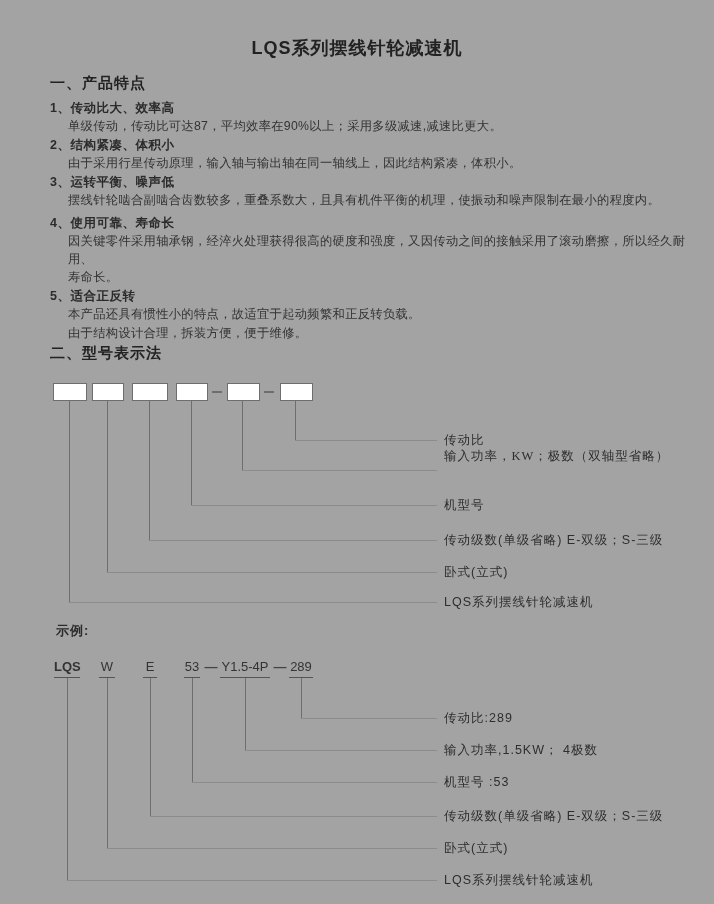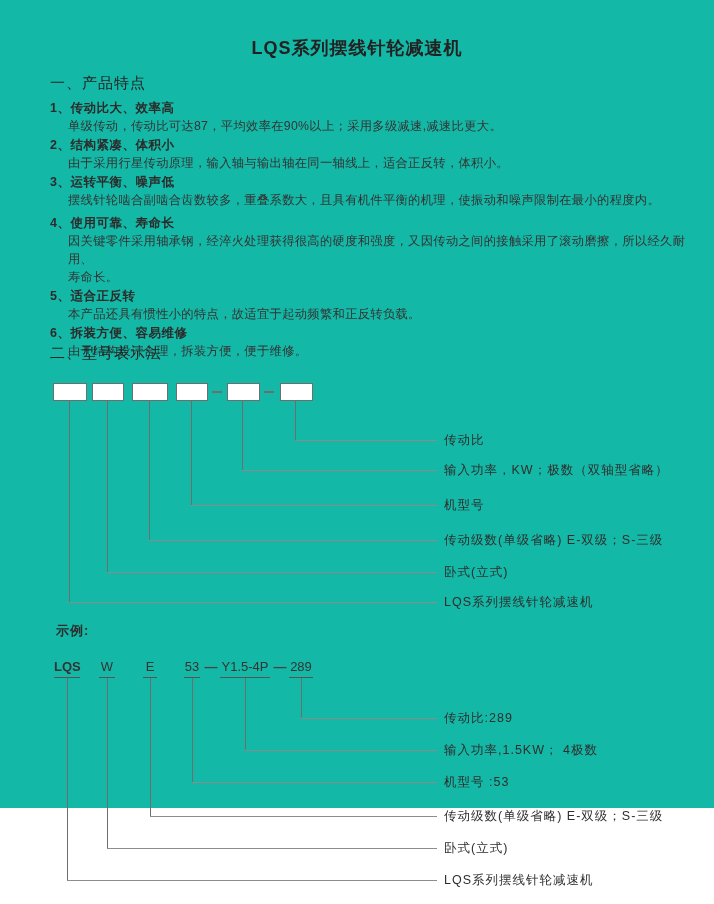--- a/index.html
+++ b/index.html
@@ -2,30 +2,30 @@
 <html><head>
 <meta charset="utf-8">
 <style>
   * { margin:0; padding:0; box-sizing:border-box; }
   html,body { width:714px; height:904px; }
   body {
     font-family:"Liberation Sans","DejaVu Sans",sans-serif;
     background:#ffffff; color:#2e2e2e;
     position:relative; overflow:hidden;
   }
-  .page { position:relative; width:714px; height:808px; background:#14b8a6; }
+  .page { position:relative; width:714px; height:904px; background:#a3a3a3; }
 
   .title {
     position:absolute; top:36px; left:0; width:100%;
     text-align:center; font-size:18px; font-weight:700;
     letter-spacing:1px; color:#222;
   }
 
   .sec1 { position:absolute; top:74px; left:50px; right:8px; }
-  .sec-heading { font-size:15px; font-weight:400; color:#222; letter-spacing:1px; }
+  .sec-heading { font-size:15px; font-weight:700; color:#222; letter-spacing:1px; }
   .sec1 .sec-heading { margin-bottom:6px; }
   .feature { margin-top:1px; }
   .feature-title { font-size:12.5px; font-weight:700; line-height:18px; color:#2b2b2b; letter-spacing:0.5px; }
   .feature-body { font-size:12.3px; line-height:18px; color:#333; padding-left:18px; letter-spacing:0.3px; }
   .feature.gap { margin-top:5px; }
 
   .sec2-heading { position:absolute; top:344px; left:50px; }
 
   .layer { position:absolute; inset:0; }
 
@@ -67,41 +67,40 @@
   <div class="sec1">
     <h2 class="sec-heading">一、产品特点</h2>
 
     <div class="feature">
       <div class="feature-title"><span>1、</span><span>传动比大、效率高</span></div>
       <div class="feature-body">单级传动，传动比可达87，平均效率在90%以上；采用多级减速,减速比更大。</div>
     </div>
 
     <div class="feature">
       <div class="feature-title"><span>2、</span><span>结构紧凑、体积小</span></div>
-      <div class="feature-body">由于采用行星传动原理，输入轴与输出轴在同一轴线上，适合正反转，体积小。</div>
+      <div class="feature-body">由于采用行星传动原理，输入轴与输出轴在同一轴线上，因此结构紧凑，体积小。</div>
     </div>
 
     <div class="feature">
       <div class="feature-title"><span>3、</span><span>运转平衡、噪声低</span></div>
       <div class="feature-body">摆线针轮啮合副啮合齿数较多，重叠系数大，且具有机件平衡的机理，使振动和噪声限制在最小的程度内。</div>
     </div>
 
     <div class="feature gap">
       <div class="feature-title"><span>4、</span><span>使用可靠、寿命长</span></div>
       <div class="feature-body">因关键零件采用轴承钢，经淬火处理获得很高的硬度和强度，又因传动之间的接触采用了滚动磨擦，所以经久耐用、</div>
       <div class="feature-body">寿命长。</div>
     </div>
 
     <div class="feature">
       <div class="feature-title"><span>5、</span><span>适合正反转</span></div>
       <div class="feature-body">本产品还具有惯性小的特点，故适宜于起动频繁和正反转负载。</div>
     </div>
 
     <div class="feature">
-      <div class="feature-title"><span>6、</span><span>拆装方便、容易维修</span></div>
       <div class="feature-body">由于结构设计合理，拆装方便，便于维修。</div>
     </div>
   </div>
 
   <h2 class="sec-heading sec2-heading">二、型号表示法</h2>
 
   <div class="layer">
 
     <div class="mbox" style="left:53px;width:34px;"></div>
     <div class="mbox" style="left:92px;width:32px;"></div>
@@ -120,21 +119,21 @@
     <div class="vline" style="left:295px;top:401px;height:39px;"></div>
 
     <div class="hline" style="left:295px;top:440px;width:142px;"></div>
     <div class="hline" style="left:242px;top:470px;width:195px;"></div>
     <div class="hline" style="left:191px;top:505px;width:246px;"></div>
     <div class="hline" style="left:149px;top:540px;width:288px;"></div>
     <div class="hline" style="left:107px;top:572px;width:330px;"></div>
     <div class="hline" style="left:69px;top:602px;width:368px;"></div>
 
     <div class="dlabel" style="top:432px;">传动比</div>
-    <div class="dlabel" style="top:462px;">输入功率，KW；极数（双轴型省略）</div>
+    <div class="dlabel" style="top:448px;font-family:Liberation Serif, serif;">输入功率，KW；极数（双轴型省略）</div>
     <div class="dlabel" style="top:497px;">机型号</div>
     <div class="dlabel" style="top:532px;">传动级数(单级省略) E-双级；S-三级</div>
     <div class="dlabel" style="top:564px;">卧式(立式)</div>
     <div class="dlabel" style="top:594px;">LQS系列摆线针轮减速机</div>
 
     <div class="example-heading">示例:</div>
 
     <div class="seg bold" style="left:54px;width:26px;">LQS</div>
     <div class="seg" style="left:99px;width:16px;">W</div>
     <div class="seg" style="left:143px;width:14px;">E</div>

